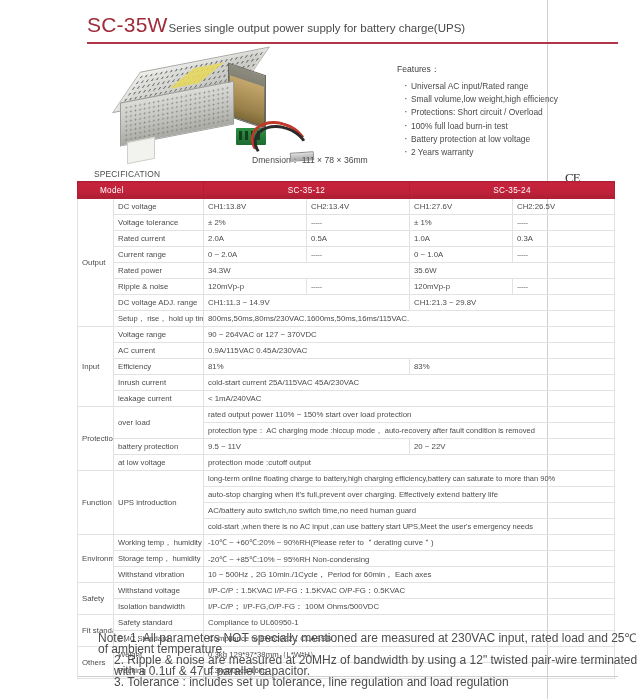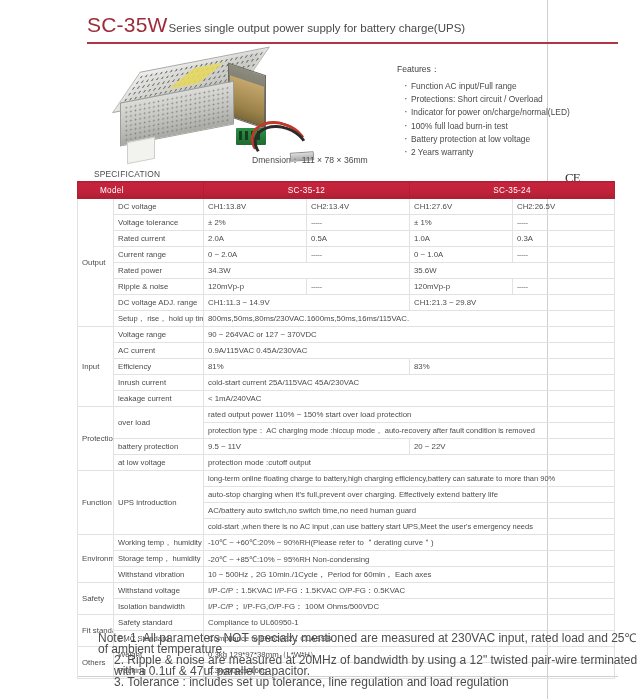--- a/index.html
+++ b/index.html
@@ -321,23 +321,23 @@
     <div class="wire-red"></div>
     <div class="wire-black"></div>
     <div class="connector"></div>
   </div>
 
   <div id="dimension">Dmension： 111 × 78 × 36mm</div>
 
   <div id="features">
     <div class="feat-title">Features：</div>
     <ul>
-      <li>Function AC input/Full range</li>
+      <li>Universal AC input/Rated range</li>
+      <li>Small volume,low weight,high efficiency</li>
       <li>Protections: Short circuit / Overload</li>
-      <li>Indicator for power on/charge/normal(LED)</li>
       <li>100% full load burn-in test</li>
       <li>Battery protection at low voltage</li>
       <li>2 Years warranty</li>
     </ul>
   </div>
   <div id="ce-mark">CE</div>
 
   <div id="spec-caption">SPECIFICATION</div>
 
   <table id="spec-table">

